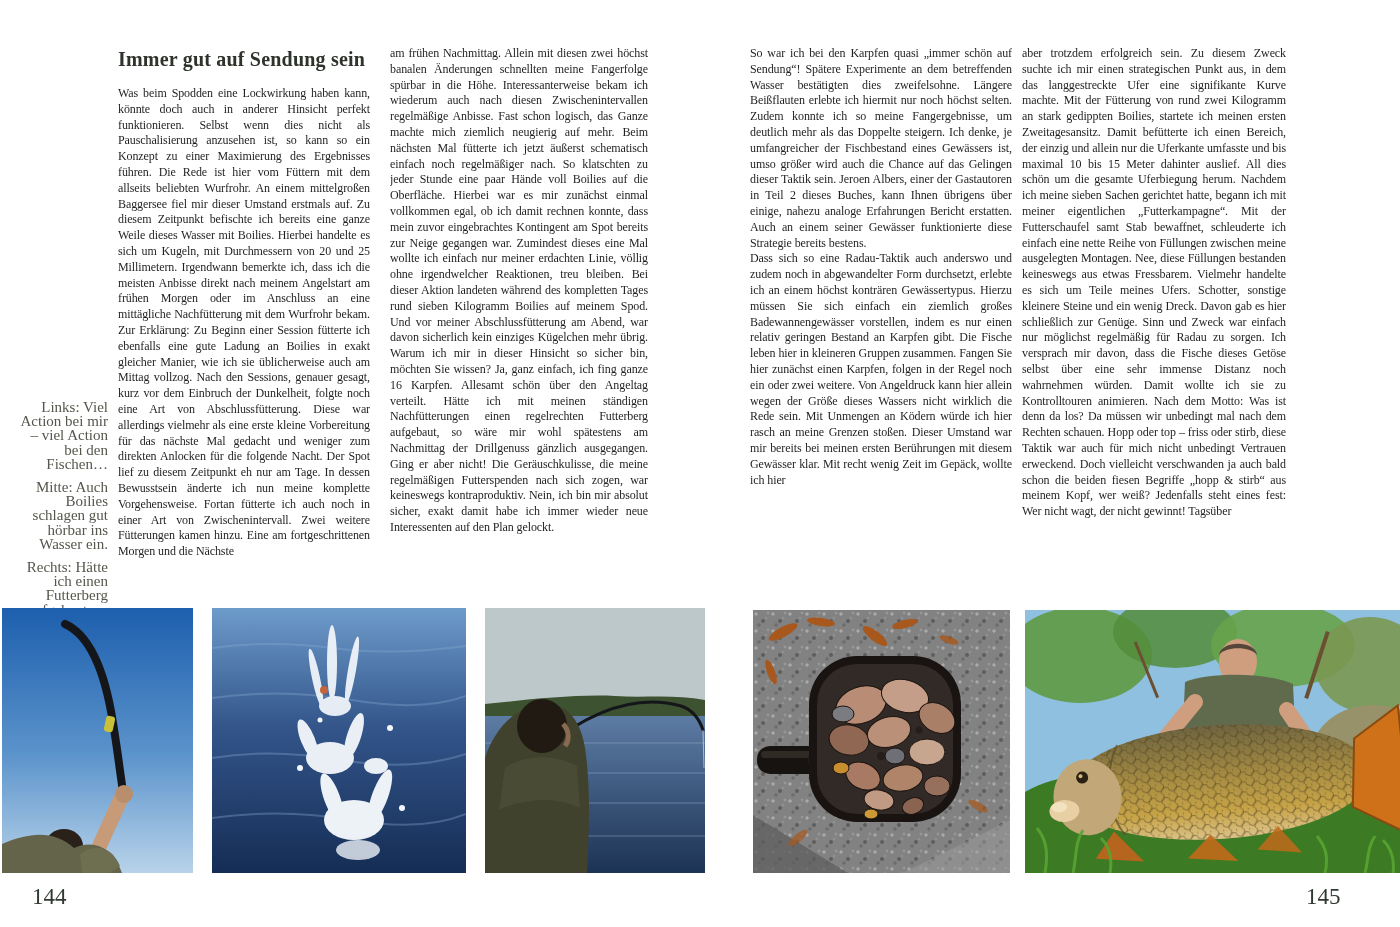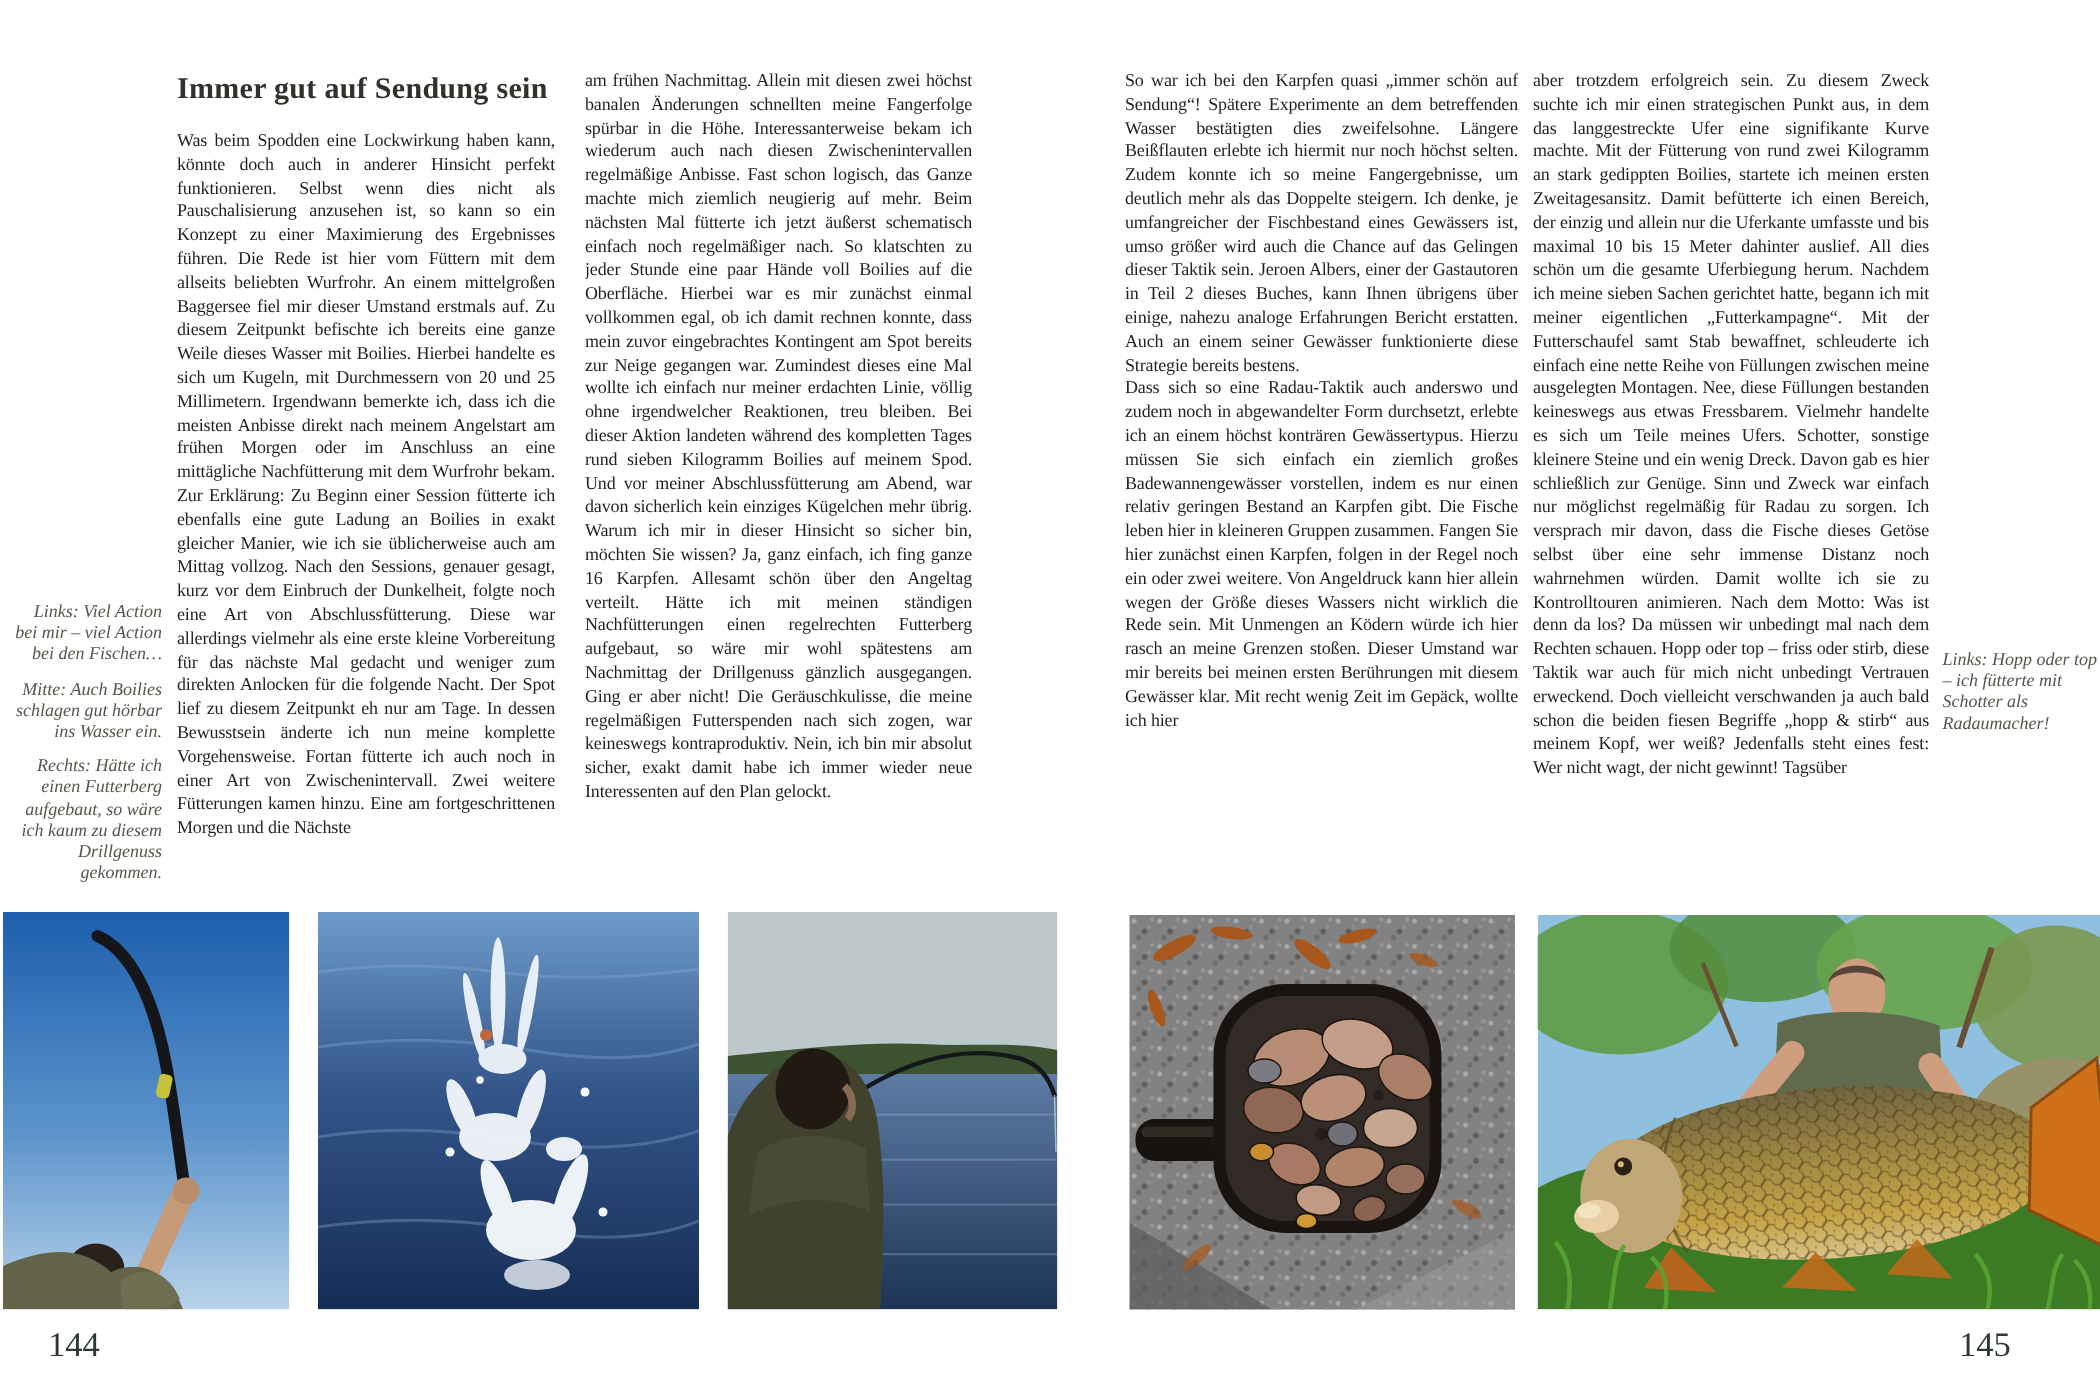--- a/index.html
+++ b/index.html
@@ -15,21 +15,21 @@
     hyphens:auto; -webkit-hyphens:auto;
   }
   .heading {
     font-size:20px; font-weight:600; color:#2e332c; letter-spacing:0.2px;
   }
   .subheading {
     font-size:19px; font-weight:600; color:#2e332c; letter-spacing:0.2px;
     margin-top:17px; margin-bottom:13px;
   }
   .caption {
-    font-style:italic; font-size:12px; line-height:14.2px; color:#54574c;
+    font-size:15px; line-height:14.2px; color:#54574c;
   }
   .caption p { margin-bottom:9px; }
   .caption-left { text-align:right; }
   .caption-right { text-align:left; }
   .pagenum { font-size:23px; color:#2e3a31; }
   .photo { position:absolute; overflow:hidden; }
   .photo svg { display:block; width:100%; height:100%; }
   .gravel {
     background-color:#828282;
     background-image:
@@ -149,21 +149,20 @@
 <div class="abs pagenum" style="left:32px; top:884px;">144</div>
 
 <div class="abs" style="left:750px; top:46px; width:262px; height:554px; overflow:hidden;">
   <div class="bodycol" style="width:262px;">So war ich bei den Karpfen quasi „immer schön auf Sendung“! Spätere Experimente an dem betreffenden Wasser bestätigten dies zweifelsohne. Längere Beißflauten erlebte ich hiermit nur noch höchst selten. Zudem konnte ich so meine Fangergebnisse, um deutlich mehr als das Doppelte steigern. Ich denke, je umfangreicher der Fischbestand eines Gewässers ist, umso größer wird auch die Chance auf das Gelingen dieser Taktik sein. Jeroen Albers, einer der Gastautoren in Teil 2 dieses Buches, kann Ihnen übrigens über einige, nahezu analoge Erfahrungen Bericht erstatten. Auch an einem seiner Gewässer funktionierte diese Strategie bereits bestens.</div>
   <div class="bodycol" style="width:262px;">Dass sich so eine Radau-Taktik auch anderswo und zudem noch in abgewandelter Form durchsetzt, erlebte ich an einem höchst konträren Gewässertypus. Hierzu müssen Sie sich einfach ein ziemlich großes Badewannengewässer vorstellen, indem es nur einen relativ geringen Bestand an Karpfen gibt. Die Fische leben hier in kleineren Gruppen zusammen. Fangen Sie hier zunächst einen Karpfen, folgen in der Regel noch ein oder zwei weitere. Von Angeldruck kann hier allein wegen der Größe dieses Wassers nicht wirklich die Rede sein. Mit Unmengen an Ködern würde ich hier rasch an meine Grenzen stoßen. Dieser Umstand war mir bereits bei meinen ersten Berührungen mit diesem Gewässer klar. Mit recht wenig Zeit im Gepäck, wollte ich hier</div>
 </div>
 
 <div class="abs bodycol" style="left:1022px; top:46px; width:264px; height:554px;">aber trotzdem erfolgreich sein. Zu diesem Zweck suchte ich mir einen strategischen Punkt aus, in dem das langgestreckte Ufer eine signifikante Kurve machte. Mit der Fütterung von rund zwei Kilogramm an stark gedippten Boilies, startete ich meinen ersten Zweitagesansitz. Damit befütterte ich einen Bereich, der einzig und allein nur die Uferkante umfasste und bis maximal 10 bis 15 Meter dahinter auslief. All dies schön um die gesamte Uferbiegung herum. Nachdem ich meine sieben Sachen gerichtet hatte, begann ich mit meiner eigentlichen „Futterkampagne“. Mit der Futterschaufel samt Stab bewaffnet, schleuderte ich einfach eine nette Reihe von Füllungen zwischen meine ausgelegten Montagen. Nee, diese Füllungen bestanden keineswegs aus etwas Fressbarem. Vielmehr handelte es sich um Teile meines Ufers. Schotter, sonstige kleinere Steine und ein wenig Dreck. Davon gab es hier schließlich zur Genüge. Sinn und Zweck war einfach nur möglichst regelmäßig für Radau zu sorgen. Ich versprach mir davon, dass die Fische dieses Getöse selbst über eine sehr immense Distanz noch wahrnehmen würden. Damit wollte ich sie zu Kontrolltouren animieren. Nach dem Motto: Was ist denn da los? Da müssen wir unbedingt mal nach dem Rechten schauen. Hopp oder top – friss oder stirb, diese Taktik war auch für mich nicht unbedingt Vertrauen erweckend. Doch vielleicht verschwanden ja auch bald schon die beiden fiesen Begriffe „hopp &amp; stirb“ aus meinem Kopf, wer weiß? Jedenfalls steht eines fest: Wer nicht wagt, der nicht gewinnt! Tagsüber</div>
 
 <div class="abs caption caption-right" style="left:1295px; top:432px; width:105px;">
-  <p>Links: Hopp oder top – ich fütterte mit Schotter als Radaumacher!</p>
 </div>
 
 <div class="photo gravel" style="left:753px; top:610px; width:257px; height:263px;">
   <svg viewBox="0 0 257 263" preserveAspectRatio="none">
     <polygon points="0,263 0,205 95,263" fill="#5e5e5e" opacity="0.75"></polygon>
     <polygon points="257,263 150,263 257,210" fill="#9b9b9b" opacity="0.5"></polygon>
     <g fill="#a8581c">
       <ellipse cx="30" cy="22" rx="16" ry="5" transform="rotate(-28 30 22)"></ellipse>
       <ellipse cx="68" cy="12" rx="14" ry="4" transform="rotate(8 68 12)"></ellipse>
       <ellipse cx="122" cy="26" rx="15" ry="5" transform="rotate(38 122 26)"></ellipse>

